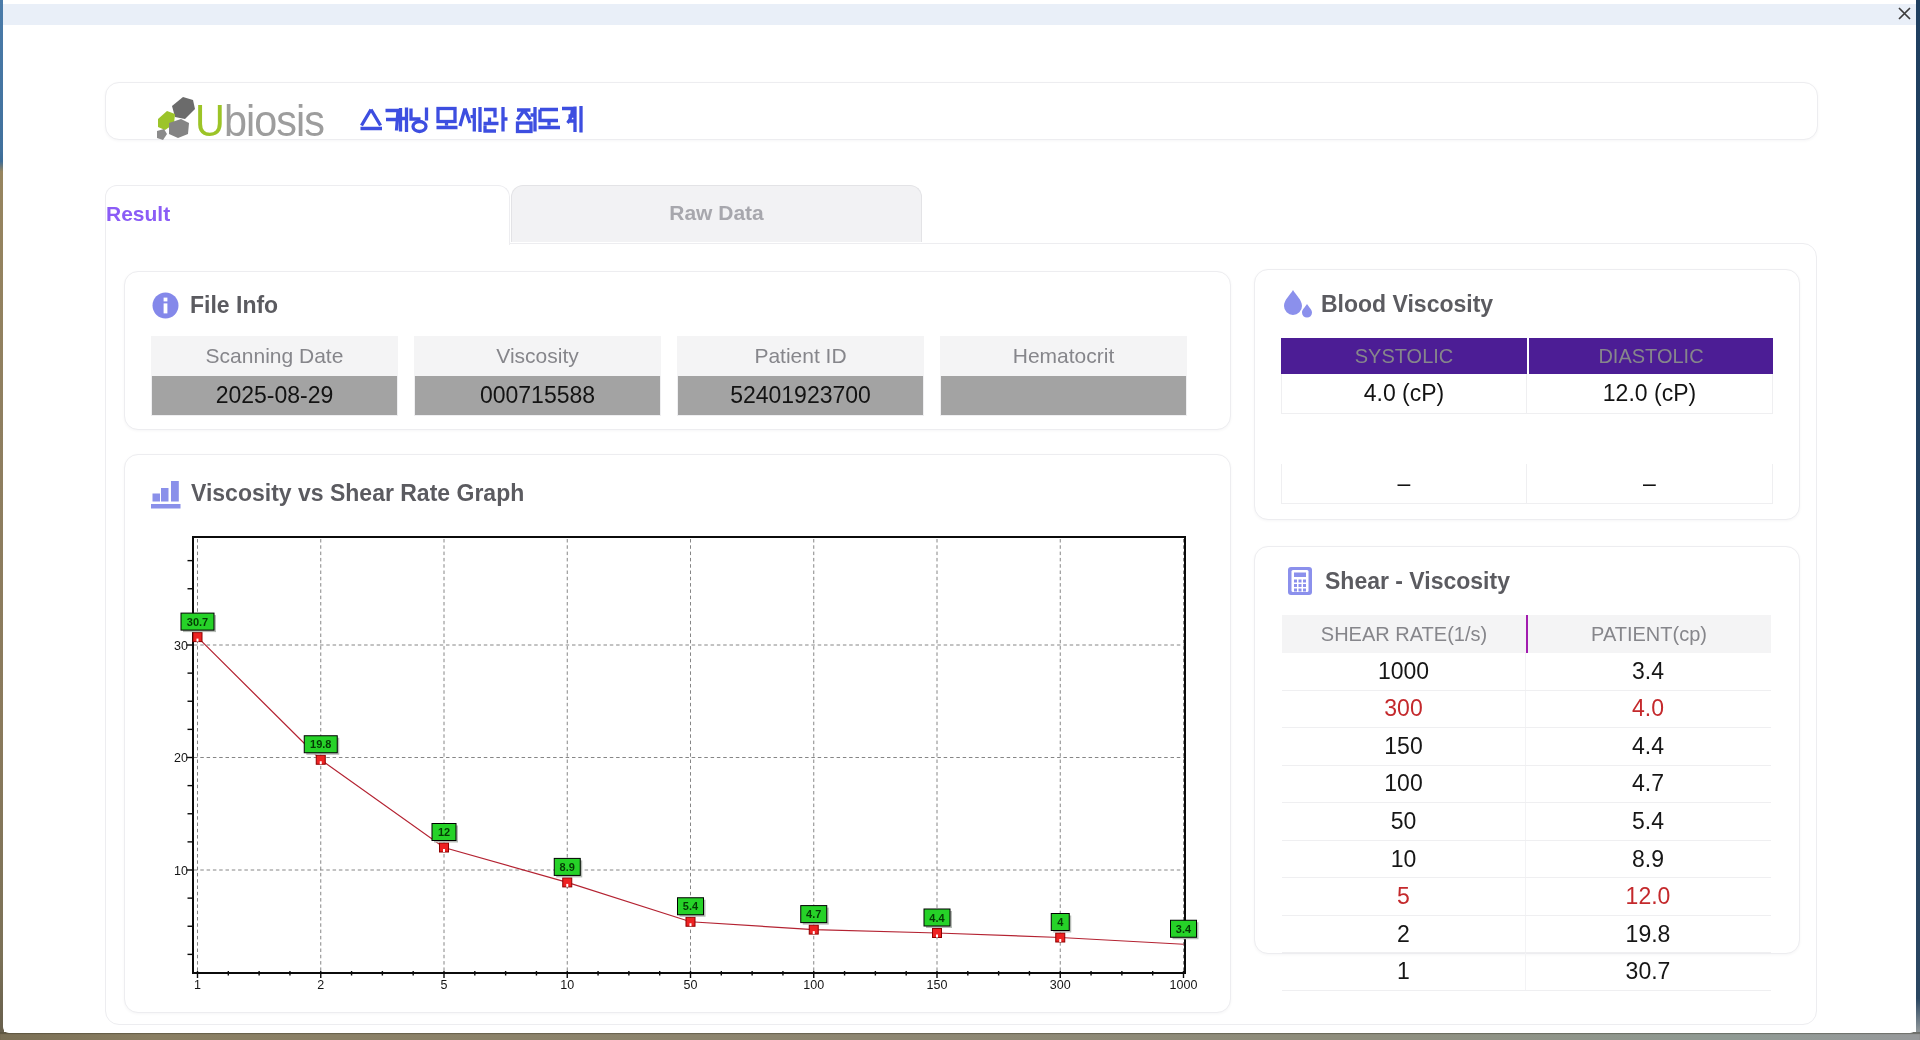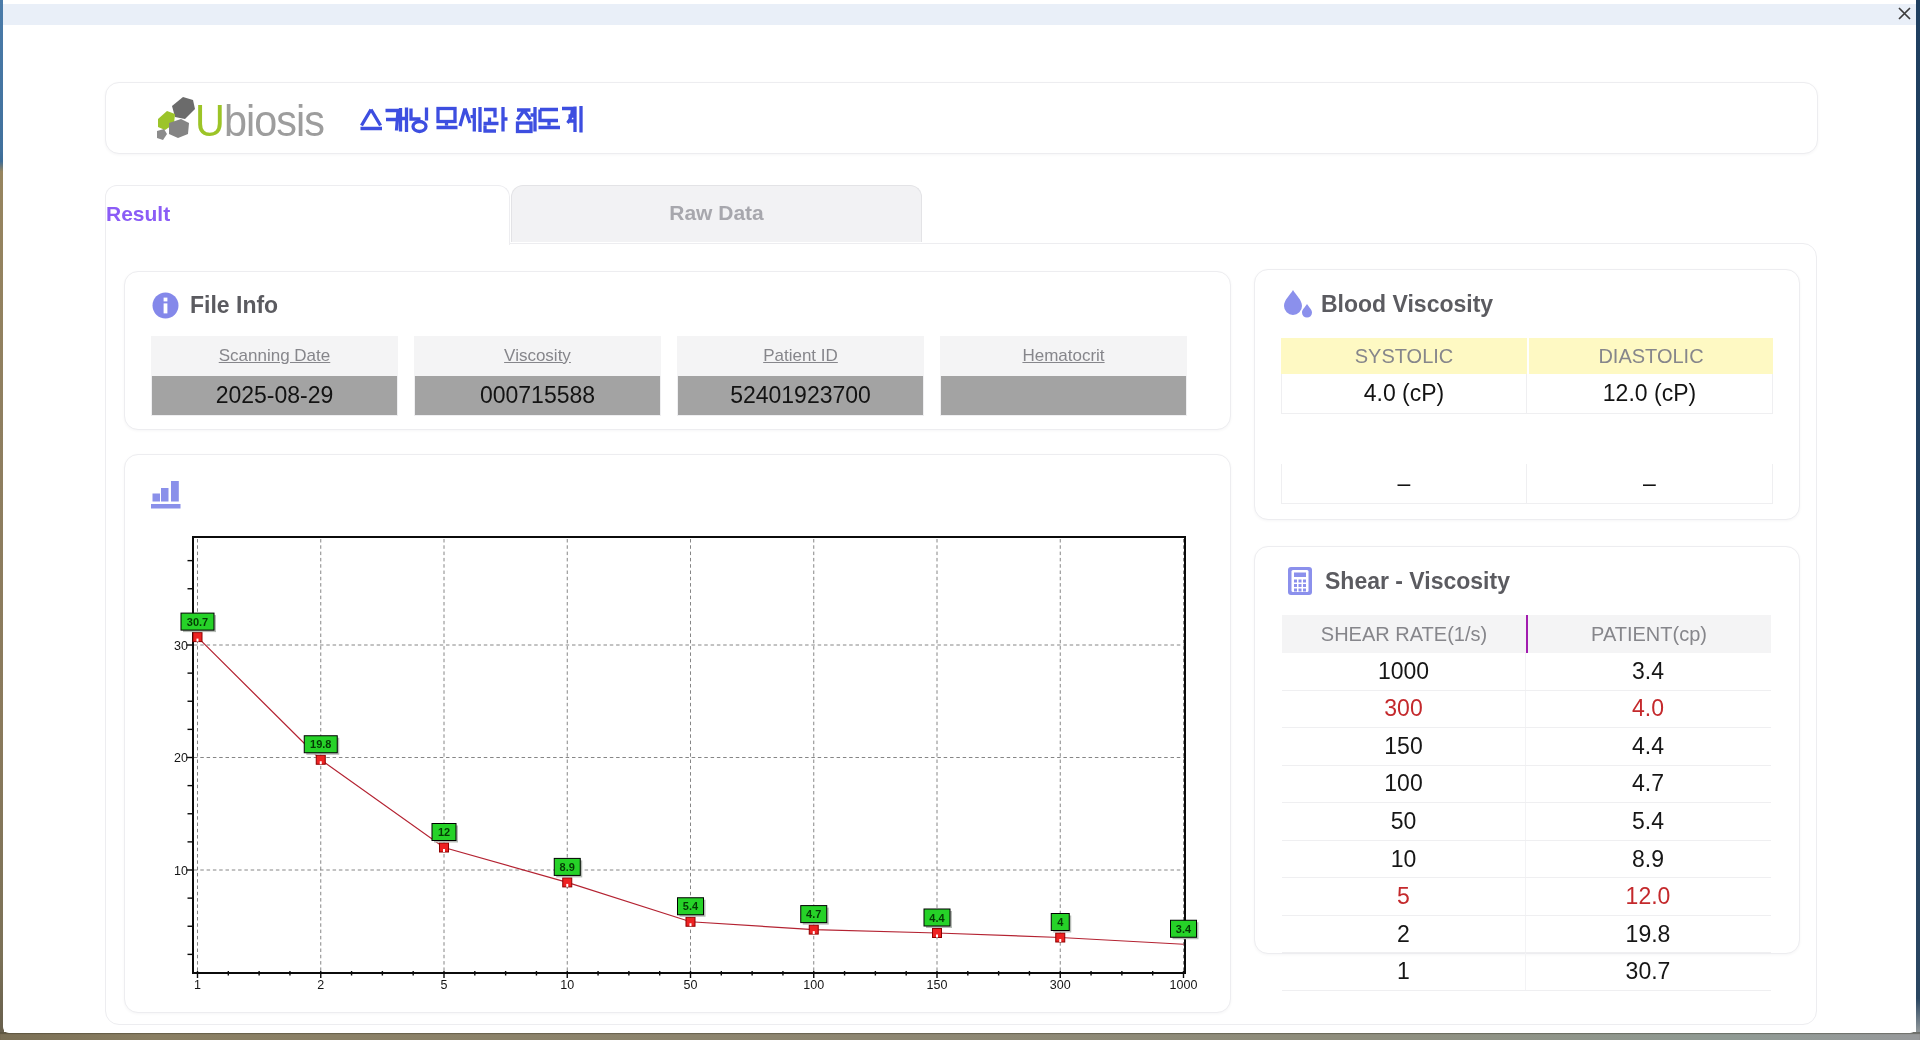--- a/index.html
+++ b/index.html
@@ -16,54 +16,54 @@
   #wp-bottom{left:0;top:1032px;width:1920px;height:8px;
     background:linear-gradient(to right,#7a6f55 0%,#897e62 8%,#8d8671 45%,#8e8d7c 70%,#8f9a93 90%,#97999b 100%);
     box-shadow:inset 0 2px 1px rgba(50,47,36,.4);}
 
   
   #win{left:3px;top:0;width:1913px;height:1033px;background:#fff;border-radius:0 0 6px 6px;}
   #titlebar{left:0;top:4px;width:1913px;height:21px;background:#e9eff8;}
 
   
   .card{background:#fff;border:1px solid #ededf0;border-radius:14px;box-shadow:0 1px 3px rgba(30,30,60,.04);}
-  #headercard{left:105px;top:82px;width:1713px;height:72px;}
+  #headercard{left:105px;top:82px;width:1713px;height:58px;}
 
   
   #tab-result{left:105px;top:185px;width:405px;height:60px;background:#fff;
     border:1px solid #ededf0;border-bottom:none;border-radius:12px 12px 0 0;z-index:3;
     text-align:left;line-height:56px;font-size:21px;font-weight:bold;color:#8b5cf6;}
   #tab-raw{left:511px;top:185px;width:411px;height:57px;background:#f2f2f4;
     border:1px solid #e3e3e6;border-bottom:none;border-radius:12px 12px 0 0;z-index:2;
     text-align:center;line-height:54px;font-size:21px;font-weight:bold;color:#a7a7ad;}
 
   
   #panel{left:105px;top:243px;width:1712px;height:782px;background:#fff;
     border:1px solid #ededf0;border-radius:0 14px 14px 14px;z-index:1;}
 
   
   .sect-title{font-size:23px;font-weight:bold;color:#5b5b60;}
 
   
   #fileinfo{left:124px;top:271px;width:1107px;height:159px;z-index:4;}
   .fi-col{position:absolute;top:64px;width:247px;}
-  .hdrcell{height:39.5px;background:#f4f4f5;color:#86868b;font-size:17px;
-    display:flex;align-items:center;justify-content:center;text-decoration:underline;}
+  .hdrcell{height:39.5px;background:#f4f4f5;color:#86868b;font-size:21px;
+    display:flex;align-items:center;justify-content:center;}
   .valcell{height:40px;background:#a3a3a3;border:1px solid #efeff1;border-top:none;color:#131313;
     font-size:23px;display:flex;align-items:center;justify-content:center;}
 
   
   #graphcard{left:124px;top:454px;width:1107px;height:559px;z-index:4;}
   #plotborder{left:192px;top:536px;width:994px;height:437.5px;border:2px solid #0b0b0b;background:#fff;z-index:5;}
 
   
   #bloodcard{left:1254px;top:269px;width:546px;height:251px;z-index:4;}
   #shearcard{left:1254px;top:546px;width:546px;height:408px;z-index:4;}
 
-  .bv-hdr{position:absolute;left:26px;width:492px;height:36px;background:#fef9c3;
+  .bv-hdr{position:absolute;left:26px;width:492px;height:36px;background:#4c1d95;
     display:flex;color:#86868b;font-size:20px;}
   .bv-hdr div{width:246px;display:flex;align-items:center;justify-content:center;}
   .bv-val{position:absolute;left:26px;width:492px;height:40px;border:1px solid #efeff1;border-top:none;
     display:flex;font-size:23px;color:#131313;}
   .bv-val div{width:246px;display:flex;align-items:center;justify-content:center;}
   .bv-val div:first-child{border-right:1px solid #efeff1;}
 
   
   #sheartable{position:absolute;left:27px;top:68px;width:489px;}
   .sh-hdr{height:38px;background:#f4f4f5;display:flex;color:#86868b;font-size:20px;}
@@ -155,20 +155,21 @@
   </div>
 </div>
 
 <div id="graphcard" class="abs card">
   <svg class="icon" style="left:26px;top:24px" width="30" height="30" viewBox="0 0 30 30">
     <rect x="1.5" y="14.5" width="7.5" height="8" fill="#8a90ea"></rect>
     <rect x="10" y="9" width="7.5" height="13.5" fill="#8a90ea"></rect>
     <rect x="20" y="2" width="7.8" height="20.5" fill="#8a90ea"></rect>
     <rect x="0" y="25" width="29.5" height="4.5" fill="#8a90ea"></rect>
   </svg>
+  <div class="abs sect-title" style="left:66px;top:25px">Viscosity vs Shear Rate Graph</div>
 </div>
 
 <div id="plotborder" class="abs"></div>
 <svg class="abs" style="left:170px;top:530px;z-index:6" width="1045" height="480" viewBox="0 0 1045 480">
 
   <g stroke="#868686" stroke-width="1" stroke-dasharray="3.5 2.8" fill="none">
     <line x1="27.5" y1="9" x2="27.5" y2="441"></line>
     <line x1="150.75" y1="9" x2="150.75" y2="441"></line>
     <line x1="274" y1="9" x2="274" y2="441"></line>
     <line x1="397.25" y1="9" x2="397.25" y2="441"></line>

